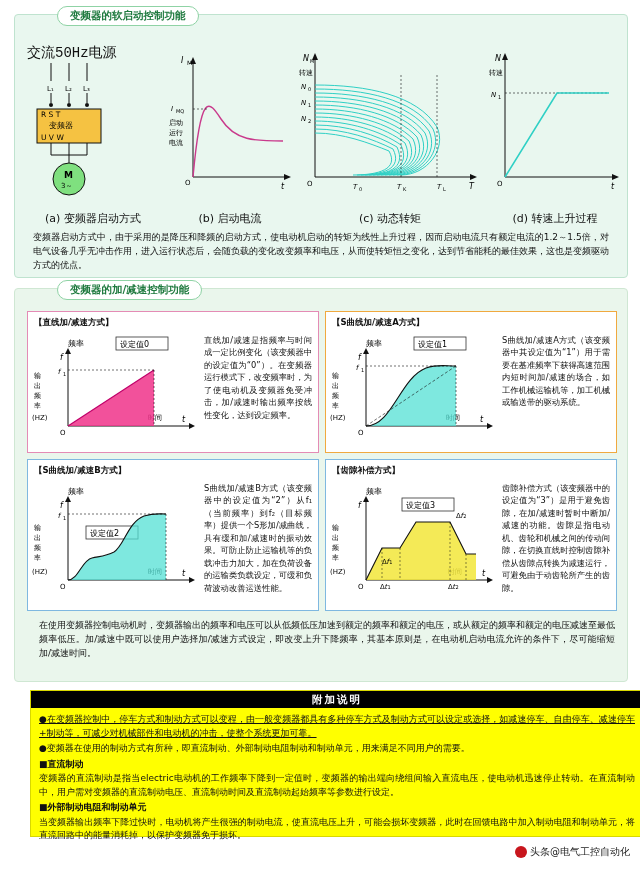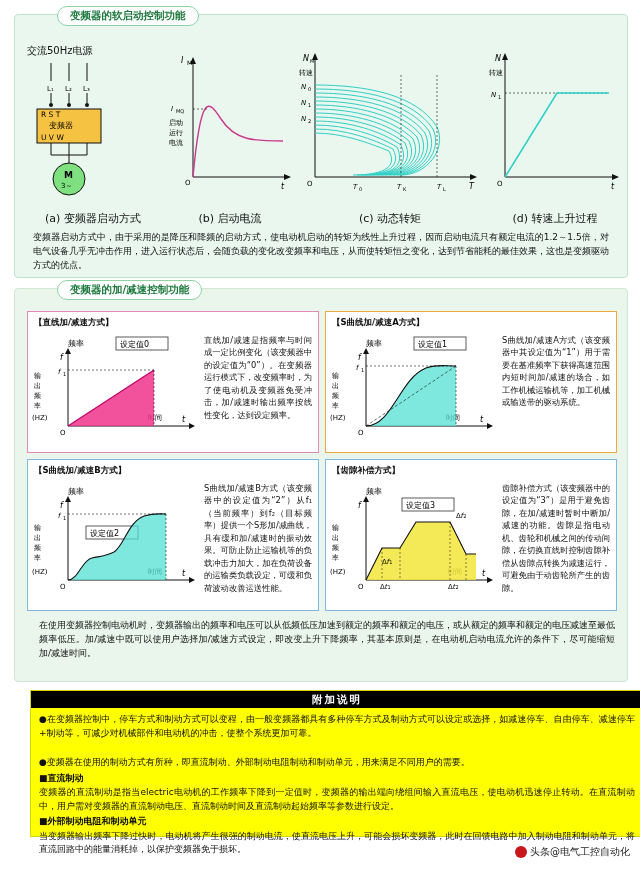--- a/index.html
+++ b/index.html
@@ -10,21 +10,21 @@
   .sec1{position:absolute;left:14px;top:14px;width:612px;height:262px;background:#e9f7ef;border:1px solid #bfe3cf;border-radius:4px;}
   .sec2{position:absolute;left:14px;top:288px;width:612px;height:392px;background:#eaf6ec;border:1px solid #cfe7d3;border-radius:4px;}
   .sec3{position:absolute;left:30px;top:690px;width:612px;height:145px;background:#ffff00;border:1px solid #d8d800;}
 
   .hdr{position:absolute;left:42px;top:-9px;background:#ffffff;border:1.5px solid #8fd3a5;border-radius:10px;padding:2px 12px;
        color:#1f7a3f;font-weight:bold;font-size:10.5px;white-space:nowrap;}
   .hdr3{position:absolute;left:0;top:0;width:612px;height:17px;background:#000;color:#fff;text-align:center;
         font-weight:bold;font-size:10.5px;line-height:17px;letter-spacing:2px;}
 
   .cap{position:absolute;text-align:center;font-size:11px;color:#111;}
-  .lbl{position:absolute;font-size:10px;color:#111;line-height:1.15;}
+  .lbl{position:absolute;font-size:14px;color:#111;line-height:1.15;font-family:Liberation Mono, monospace;}
 
   .para{position:absolute;font-size:9px;line-height:1.55;color:#111;text-align:justify;}
 
   
   .panel{position:absolute;background:#ffffff;border:1px solid #9ec9e8;}
   .panel .ttl{position:absolute;left:6px;top:5px;font-size:8.5px;font-weight:bold;}
   .ptext{position:absolute;font-size:8.3px;line-height:1.5;text-align:justify;color:#111;}
   .fig{position:absolute;left:150px;top:879px;width:340px;text-align:left;font-size:10px;font-weight:bold;color:#111;}
   .brand{position:absolute;right:10px;top:845px;font-size:10px;color:#222;display:flex;align-items:center;gap:3px;}
   .brand .dot{width:12px;height:12px;border-radius:50%;background:#c8161d;display:inline-block;}
@@ -282,21 +282,21 @@
       <div class="ptext" style="left:176px;top:22px;width:108px;">齿隙补偿方式（该变频器中的设定值为“3”）是用于避免齿隙，在加/减速时暂时中断加/减速的功能。齿隙是指电动机、齿轮和机械之间的传动间隙，在切换直线时控制齿隙补偿从齿隙点转换为减速运行，可避免由于动齿轮所产生的齿隙。</div>
     </div>
 
     <div class="para" style="left:24px;top:330px;width:576px;">在使用变频器控制电动机时，变频器输出的频率和电压可以从低频低压加速到额定的频率和额定的电压，或从额定的频率和额定的电压减速至最低频率低压。加/减速中既可以使用户选择加/减速方式设定，即改变上升下降频率，其基本原则是，在电动机启动电流允许的条件下，尽可能缩短加/减速时间。</div>
   </div>
 
   <div class="sec3">
     <div class="hdr3">附加说明</div>
 
     <div class="s3text" style="left:8px;top:22px;width:596px;">
-      <div style="margin-bottom:16px;">
+      <div style="margin-bottom:2px;text-decoration:underline;">
         <span>●</span><span>在变频器控制中，停车方式和制动方式可以变程，由一般变频器都具有多种停车方式及制动方式可以设定或选择，如减速停车、自由停车、减速停车+制动等，可减少对机械部件和电动机的冲击，使整个系统更加可靠。</span>
       </div>
       <div style="margin-bottom:2px;">
         <span>●</span><span>变频器在使用的制动方式有所种，即直流制动、外部制动电阻制动和制动单元，用来满足不同用户的需要。</span>
       </div>
       <div style="margin-bottom:1px;font-weight:bold;">
         <span>■</span><span>直流制动</span>
       </div>
       <div style="margin-bottom:2px;">
         <span>变频器的直流制动是指当electric电动机的工作频率下降到一定值时，变频器的输出端向绕组间输入直流电压，使电动机迅速停止转动。在直流制动中，用户需对变频器的直流制动电压、直流制动时间及直流制动起始频率等参数进行设定。</span>

